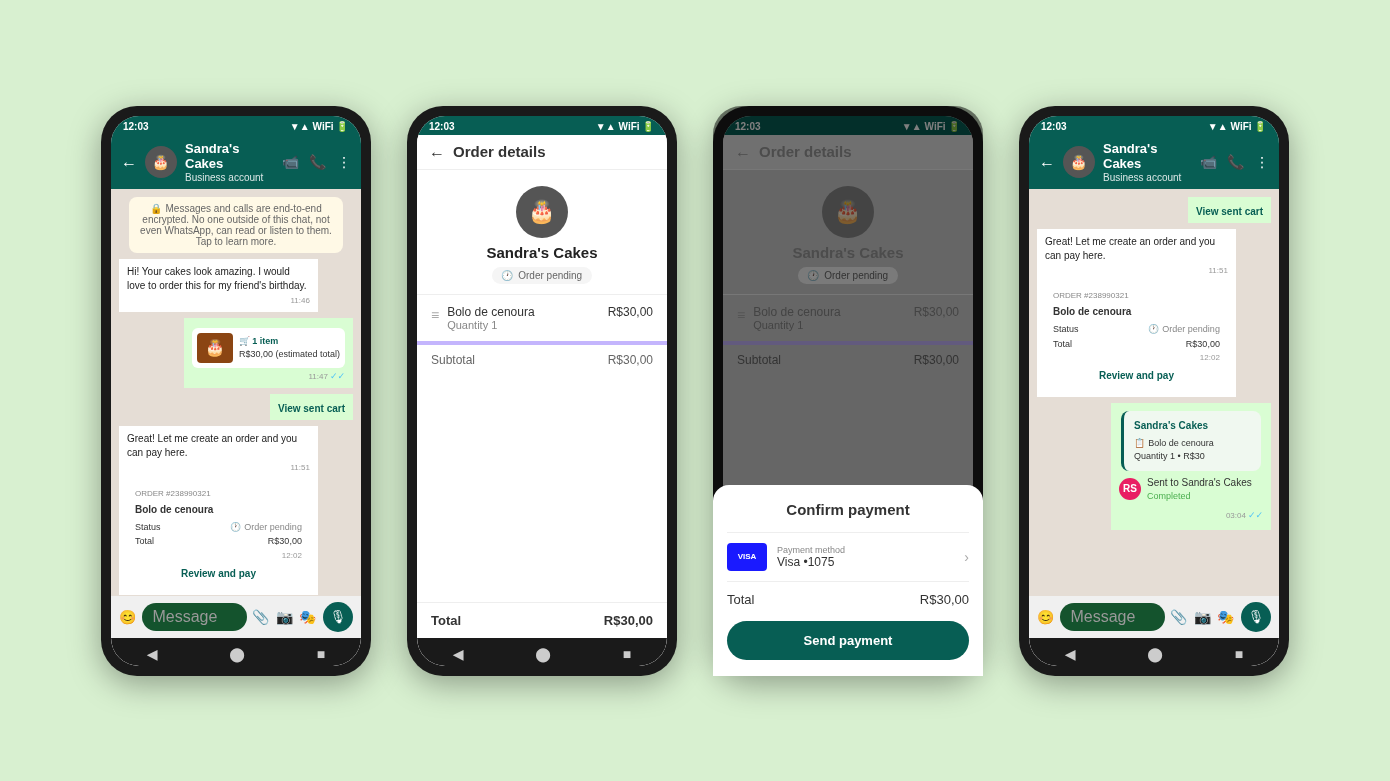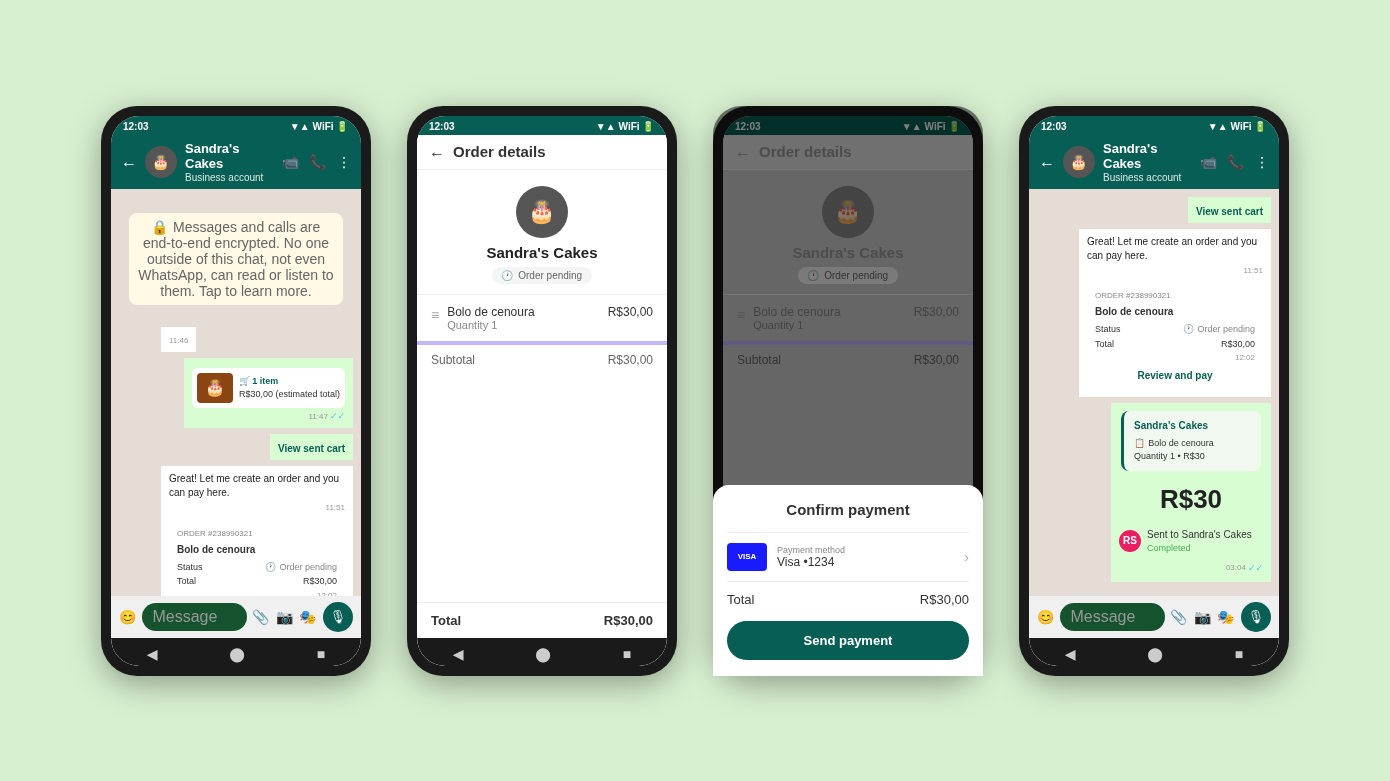--- a/index.html
+++ b/index.html
@@ -91,38 +91,38 @@
       overflow-y: auto;
       display: flex;
       flex-direction: column;
       gap: 6px;
     }
     
     .enc-notice {
       background: #fff9e6;
       border-radius: 8px;
       padding: 6px 8px;
-      font-size: 14px;
+      font-size: 10px;
       color: #666;
       text-align: center;
-      margin: 16px 10px;
+      margin: 0 10px;
     }
     
     .bubble-row { display: flex; }
     .bubble-row.incoming { justify-content: flex-start; }
     .bubble-row.outgoing { justify-content: flex-end; }
     .bubble {
       max-width: 85%;
       border-radius: 0;
       padding: 6px 8px;
       font-size: 10px;
       line-height: 1.4;
       position: relative;
     }
-    .bubble.incoming { background: #fff; color: #222; border-top-left-radius: 0; margin-left: 42px; }
+    .bubble.incoming { background: #fff; color: #222; border-top-left-radius: 0; }
     .bubble.outgoing { background: #d9fdd3; color: #222; border-top-right-radius: 0; }
     .bubble-time { font-size: 8px; color: #999; text-align: right; margin-top: 2px; display: flex; justify-content: flex-end; align-items: center; gap: 2px; }
     .check-icon { color: #4fc3f7; font-size: 9px; }
     
     .cart-item {
       display: flex;
       align-items: center;
       gap: 6px;
       background: #fff;
       border-radius: 6px;
@@ -409,20 +409,21 @@
           <span>📞</span>
           <span>⋮</span>
         </div>
       </div>
 
       <div class="chat-bg">
         <div class="enc-notice">🔒 Messages and calls are end-to-end encrypted. No one outside of this chat, not even WhatsApp, can read or listen to them. Tap to learn more.</div>
 
         <div class="bubble-row incoming">
           <div class="bubble incoming">
+            <span>Hi! Your cakes look amazing. I would love to order this for my friend's birthday.</span>
             <div class="bubble-time">
               <span>11:46</span>
             </div>
           </div>
         </div>
 
         <div class="bubble-row outgoing">
           <div class="bubble outgoing">
             <div class="cart-item">
               <div class="cart-img">🎂</div>
@@ -593,21 +594,21 @@
       </div>
     </div>
 
     <div class="overlay-bg">
       <div class="confirm-sheet">
         <div class="confirm-title">Confirm payment</div>
         <div class="payment-method-row">
           <div class="visa-card">VISA</div>
           <div class="pm-info">
             <div class="pm-label">Payment method</div>
-            <div class="pm-name">Visa •1234</div>
+            <div class="pm-name">Visa •1075</div>
           </div>
           <span class="chevron">›</span>
         </div>
         <div class="confirm-total-row">
           <span>Total</span>
           <span>R$30,00</span>
         </div>
         <button class="send-payment-btn">Send payment</button>
       </div>
     </div>
@@ -677,21 +678,20 @@
         <div class="bubble-row outgoing">
           <div class="bubble outgoing" style="padding:8px; min-width:160px;">
             <div class="payment-card" style="background:#f0f8f0; border-left: 3px solid #075e54; padding: 8px 10px;">
               <div class="payment-card-header">Sandra's Cakes</div>
               <div class="payment-card-item">
                 <span>📋</span>
                 <span>Bolo de cenoura</span>
               </div>
               <div class="payment-card-item">Quantity 1 • R$30</div>
             </div>
-            <div class="payment-amount">R$30</div>
             <div class="sent-to-row">
               <div class="sender-avatar">RS</div>
               <div class="sent-info">
                 <div class="sent-to">Sent to Sandra's Cakes</div>
                 <div class="sent-status">Completed</div>
               </div>
             </div>
             <div class="bubble-time">
               <span>03:04</span>
               <span class="check-icon">✓✓</span>

